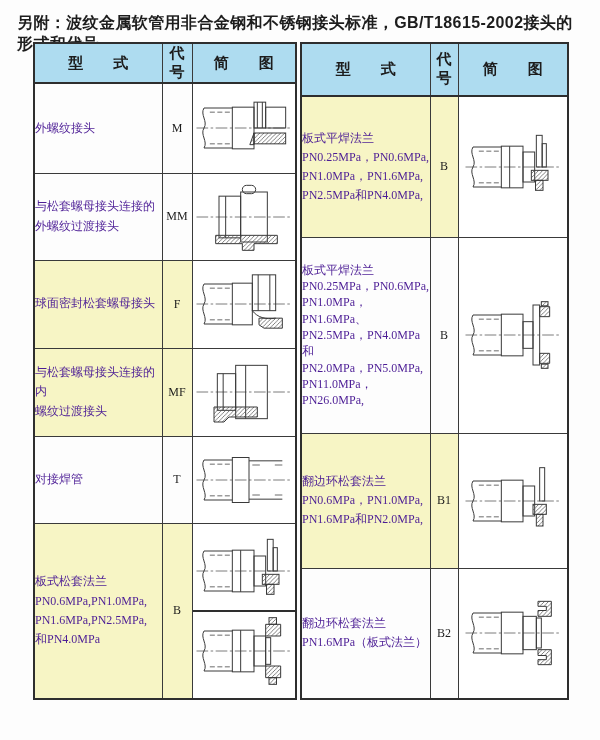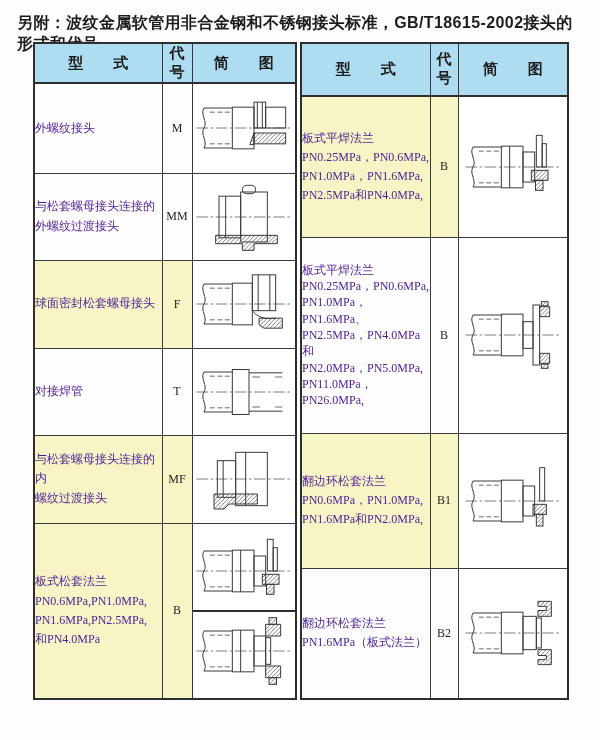--- a/index.html
+++ b/index.html
@@ -189,36 +189,36 @@
       </tr>
       <tr style="height:88px">
         <td class="type hl">球面密封松套螺母接头</td>
         <td class="code hl">F</td>
         <td class="diag-cell">
           <svg class="diag" viewBox="0 0 120 80">
                 <use href="#d-F"></use>
               </svg>
         </td>
       </tr>
-      <tr style="height:87px">
-        <td class="type">对接焊管</td>
-        <td class="code">T</td>
-        <td class="diag-cell">
-          <svg class="diag" viewBox="0 0 120 80">
-                <use href="#d-T"></use>
-              </svg>
-        </td>
-      </tr>
       <tr style="height:88px">
         <td class="type hl">与松套螺母接头连接的内
 螺纹过渡接头</td>
         <td class="code hl">MF</td>
         <td class="diag-cell">
           <svg class="diag" viewBox="0 0 120 80">
                 <use href="#d-MF"></use>
+              </svg>
+        </td>
+      </tr>
+      <tr style="height:87px">
+        <td class="type">对接焊管</td>
+        <td class="code">T</td>
+        <td class="diag-cell">
+          <svg class="diag" viewBox="0 0 120 80">
+                <use href="#d-T"></use>
               </svg>
         </td>
       </tr>
       <tr style="height:176px">
         <td class="type hl">板式松套法兰
 PN0.6MPa,PN1.0MPa,
 PN1.6MPa,PN2.5MPa,
 和PN4.0MPa</td>
         <td class="code hl">B</td>
         <td class="diag-cell">

